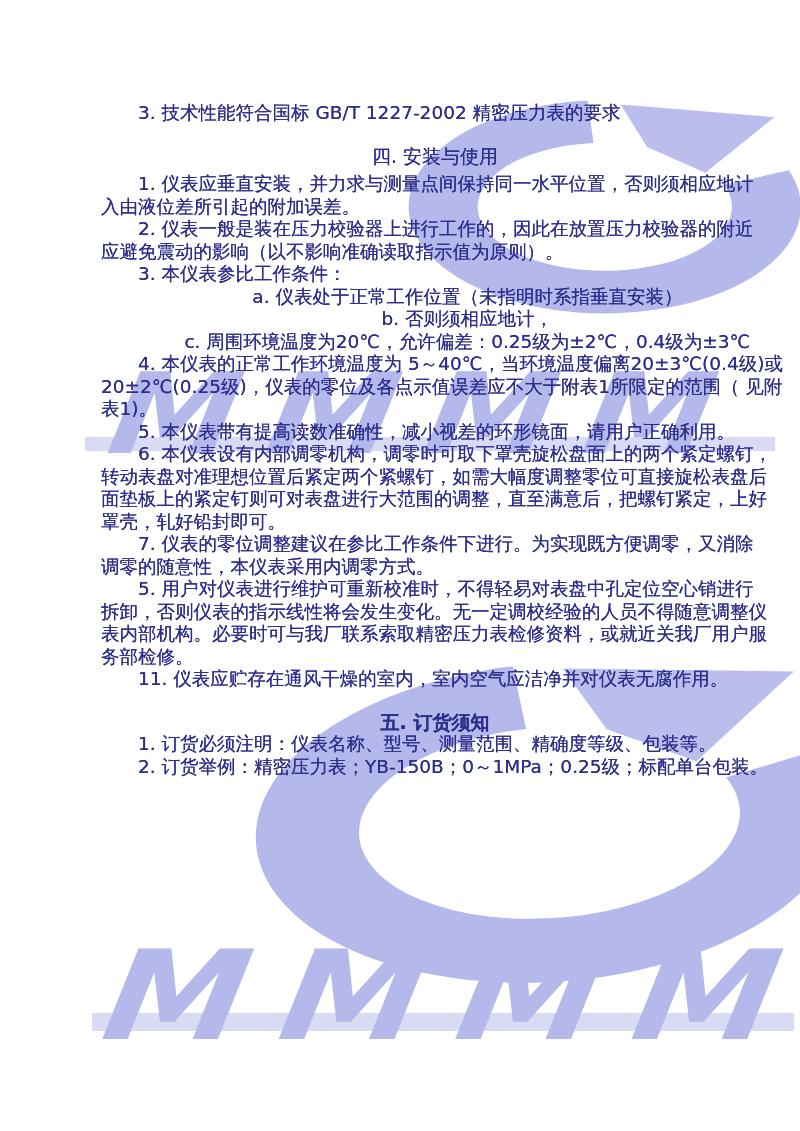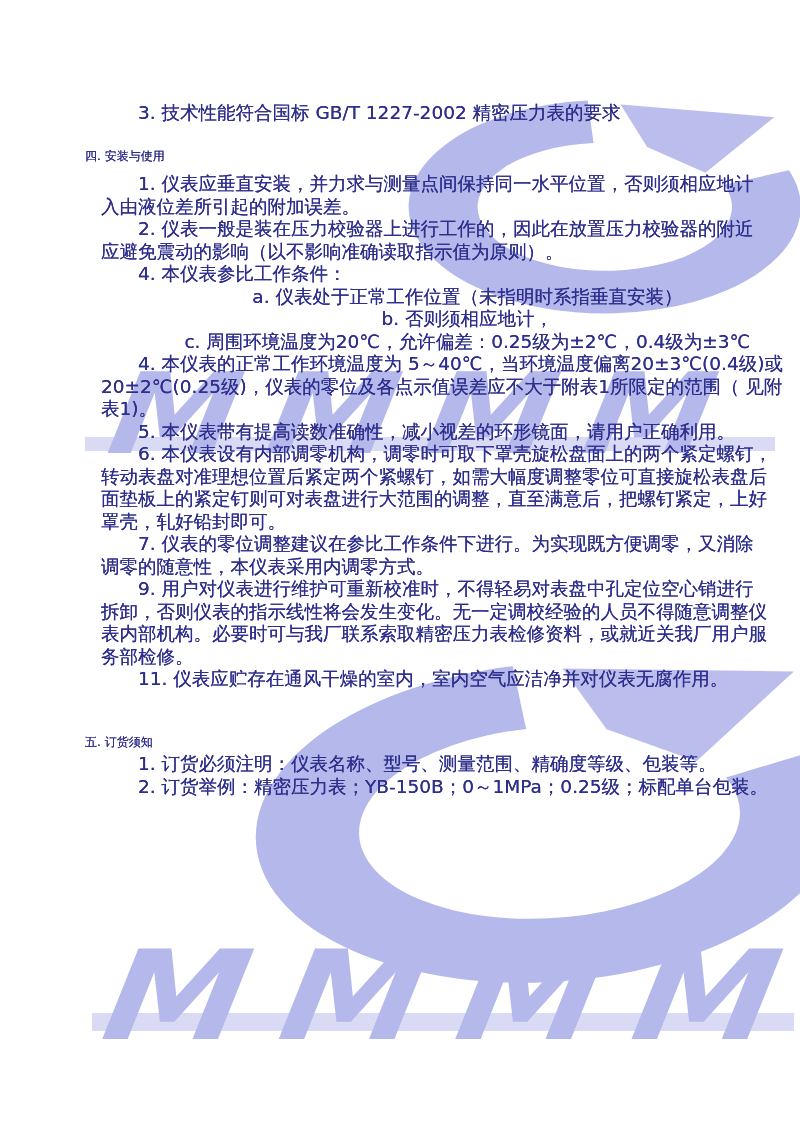--- a/index.html
+++ b/index.html
@@ -53,27 +53,28 @@
     color:var(--text);
     font-size:18.5px;
     line-height:22.5px;
     text-shadow:0 0 0.5px currentColor;
   }
   .content p, .content h2{
     margin:0;
     white-space:pre-wrap;
   }
   .content h2{
-    font-size:12px;
+    font-size:19px;
     font-weight:normal;
+    text-align:center;
   }
   p.item{text-indent:2em;margin-left:16px;}
   p.sub{text-indent:3.5em;text-align:center;}
   h2.sec-install{margin-top:20px;margin-bottom:6px;}
-  h2.sec-order{margin-top:40px;margin-bottom:0;}
+  h2.sec-order{margin-top:20px;margin-bottom:0;font-weight:bold;}
 </style>
 </head>
 <body>
 
 <div class="page">
 
   <div class="watermark">
 
     <svg class="gmark top" viewBox="0 0 400 300" preserveAspectRatio="none">
       <path fill="currentColor" d="M368.8 122.2 A185 125 0 1 1 178.9 40.5 L184.5 90.3 A120 75 0 1 0 307.8 139.3 Z"></path>
@@ -95,35 +96,35 @@
   <div class="content">
 
     <p class="item">3. 技术性能符合国标 GB/T 1227-2002 精密压力表的要求</p>
 
     <h2 class="sec-install">四. 安装与使用</h2>
 
     <p class="item">1. 仪表应垂直安装，并力求与测量点间保持同一水平位置，否则须相应地计
 入由液位差所引起的附加误差。</p>
     <p class="item">2. 仪表一般是装在压力校验器上进行工作的，因此在放置压力校验器的附近
 应避免震动的影响（以不影响准确读取指示值为原则）。</p>
-    <p class="item">4. 本仪表参比工作条件：</p>
+    <p class="item">3. 本仪表参比工作条件：</p>
     <p class="sub">a. 仪表处于正常工作位置（未指明时系指垂直安装）</p>
     <p class="sub">b. 否则须相应地计，</p>
     <p class="sub">c. 周围环境温度为20℃，允许偏差：0.25级为±2℃，0.4级为±3℃</p>
     <p class="item">4. 本仪表的正常工作环境温度为 5～40℃，当环境温度偏离20±3℃(0.4级)或
 20±2℃(0.25级)，仪表的零位及各点示值误差应不大于附表1所限定的范围（ 见附
 表1)。</p>
     <p class="item">5. 本仪表带有提高读数准确性，减小视差的环形镜面，请用户正确利用。</p>
     <p class="item">6. 本仪表设有内部调零机构，调零时可取下罩壳旋松盘面上的两个紧定螺钉，
 转动表盘对准理想位置后紧定两个紧螺钉，如需大幅度调整零位可直接旋松表盘后
 面垫板上的紧定钉则可对表盘进行大范围的调整，直至满意后，把螺钉紧定，上好
 罩壳，轧好铅封即可。</p>
     <p class="item">7. 仪表的零位调整建议在参比工作条件下进行。为实现既方便调零，又消除
 调零的随意性，本仪表采用内调零方式。</p>
-    <p class="item">9. 用户对仪表进行维护可重新校准时，不得轻易对表盘中孔定位空心销进行
+    <p class="item">5. 用户对仪表进行维护可重新校准时，不得轻易对表盘中孔定位空心销进行
 拆卸，否则仪表的指示线性将会发生变化。无一定调校经验的人员不得随意调整仪
 表内部机构。必要时可与我厂联系索取精密压力表检修资料，或就近关我厂用户服
 务部检修。</p>
     <p class="item">11. 仪表应贮存在通风干燥的室内，室内空气应洁净并对仪表无腐作用。</p>
 
     <h2 class="sec-order">五. 订货须知</h2>
 
     <p class="item">1. 订货必须注明：仪表名称、型号、测量范围、精确度等级、包装等。</p>
     <p class="item">2. 订货举例：精密压力表；YB-150B；0～1MPa；0.25级；标配单台包装。</p>
 

